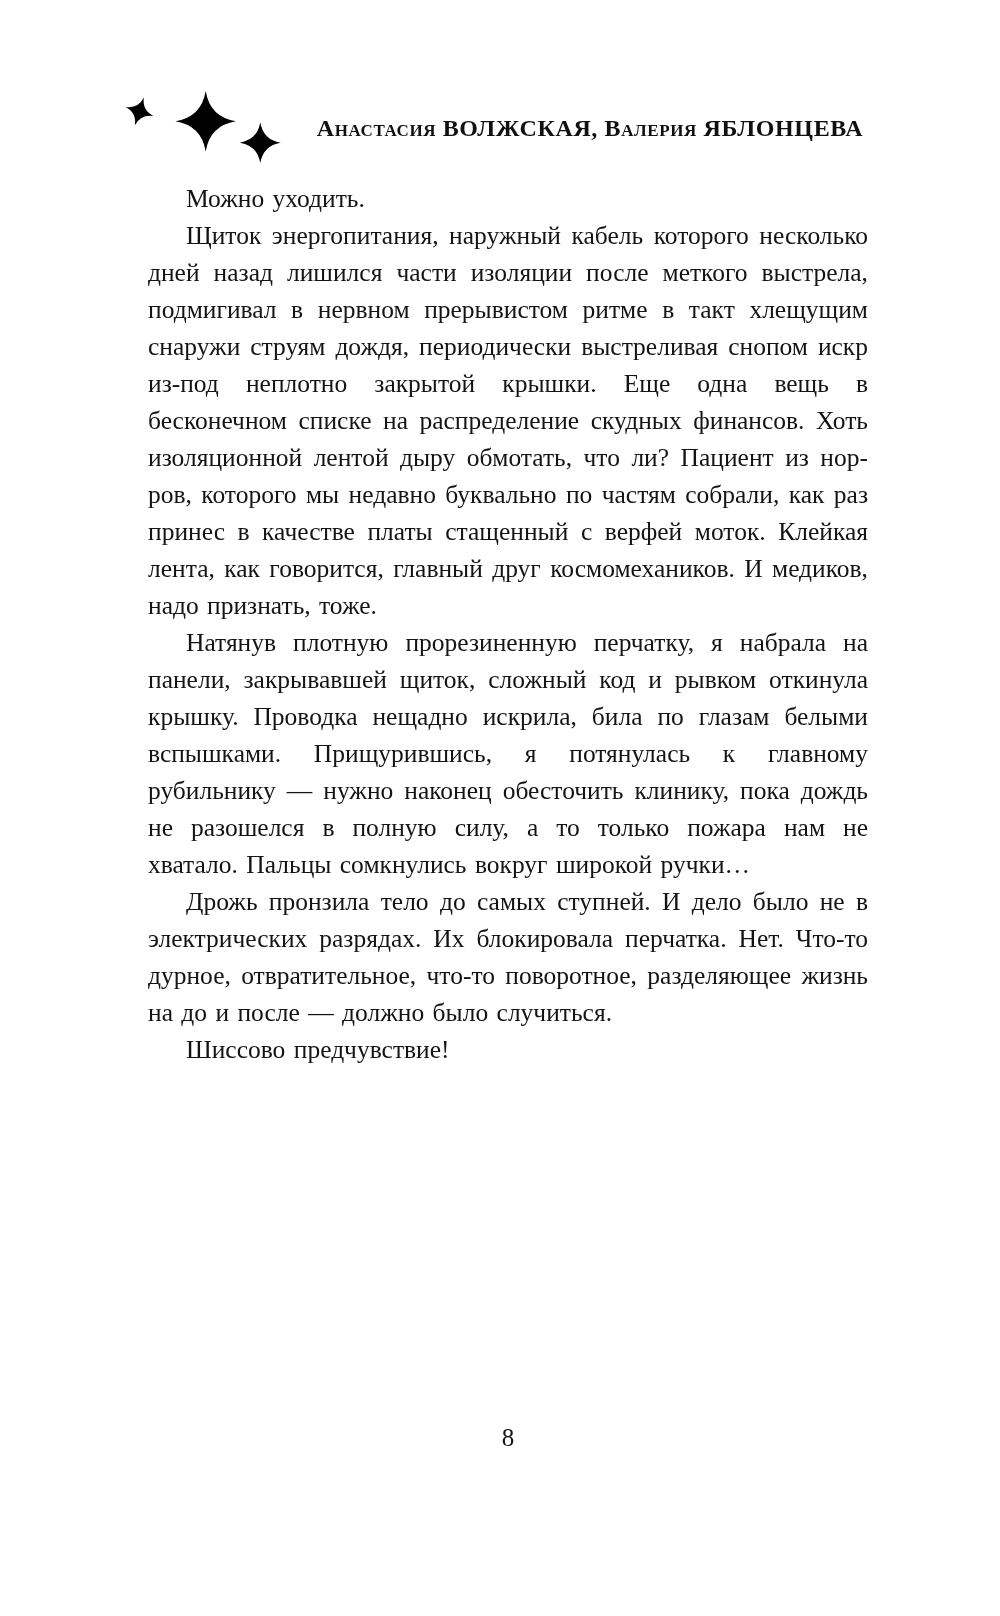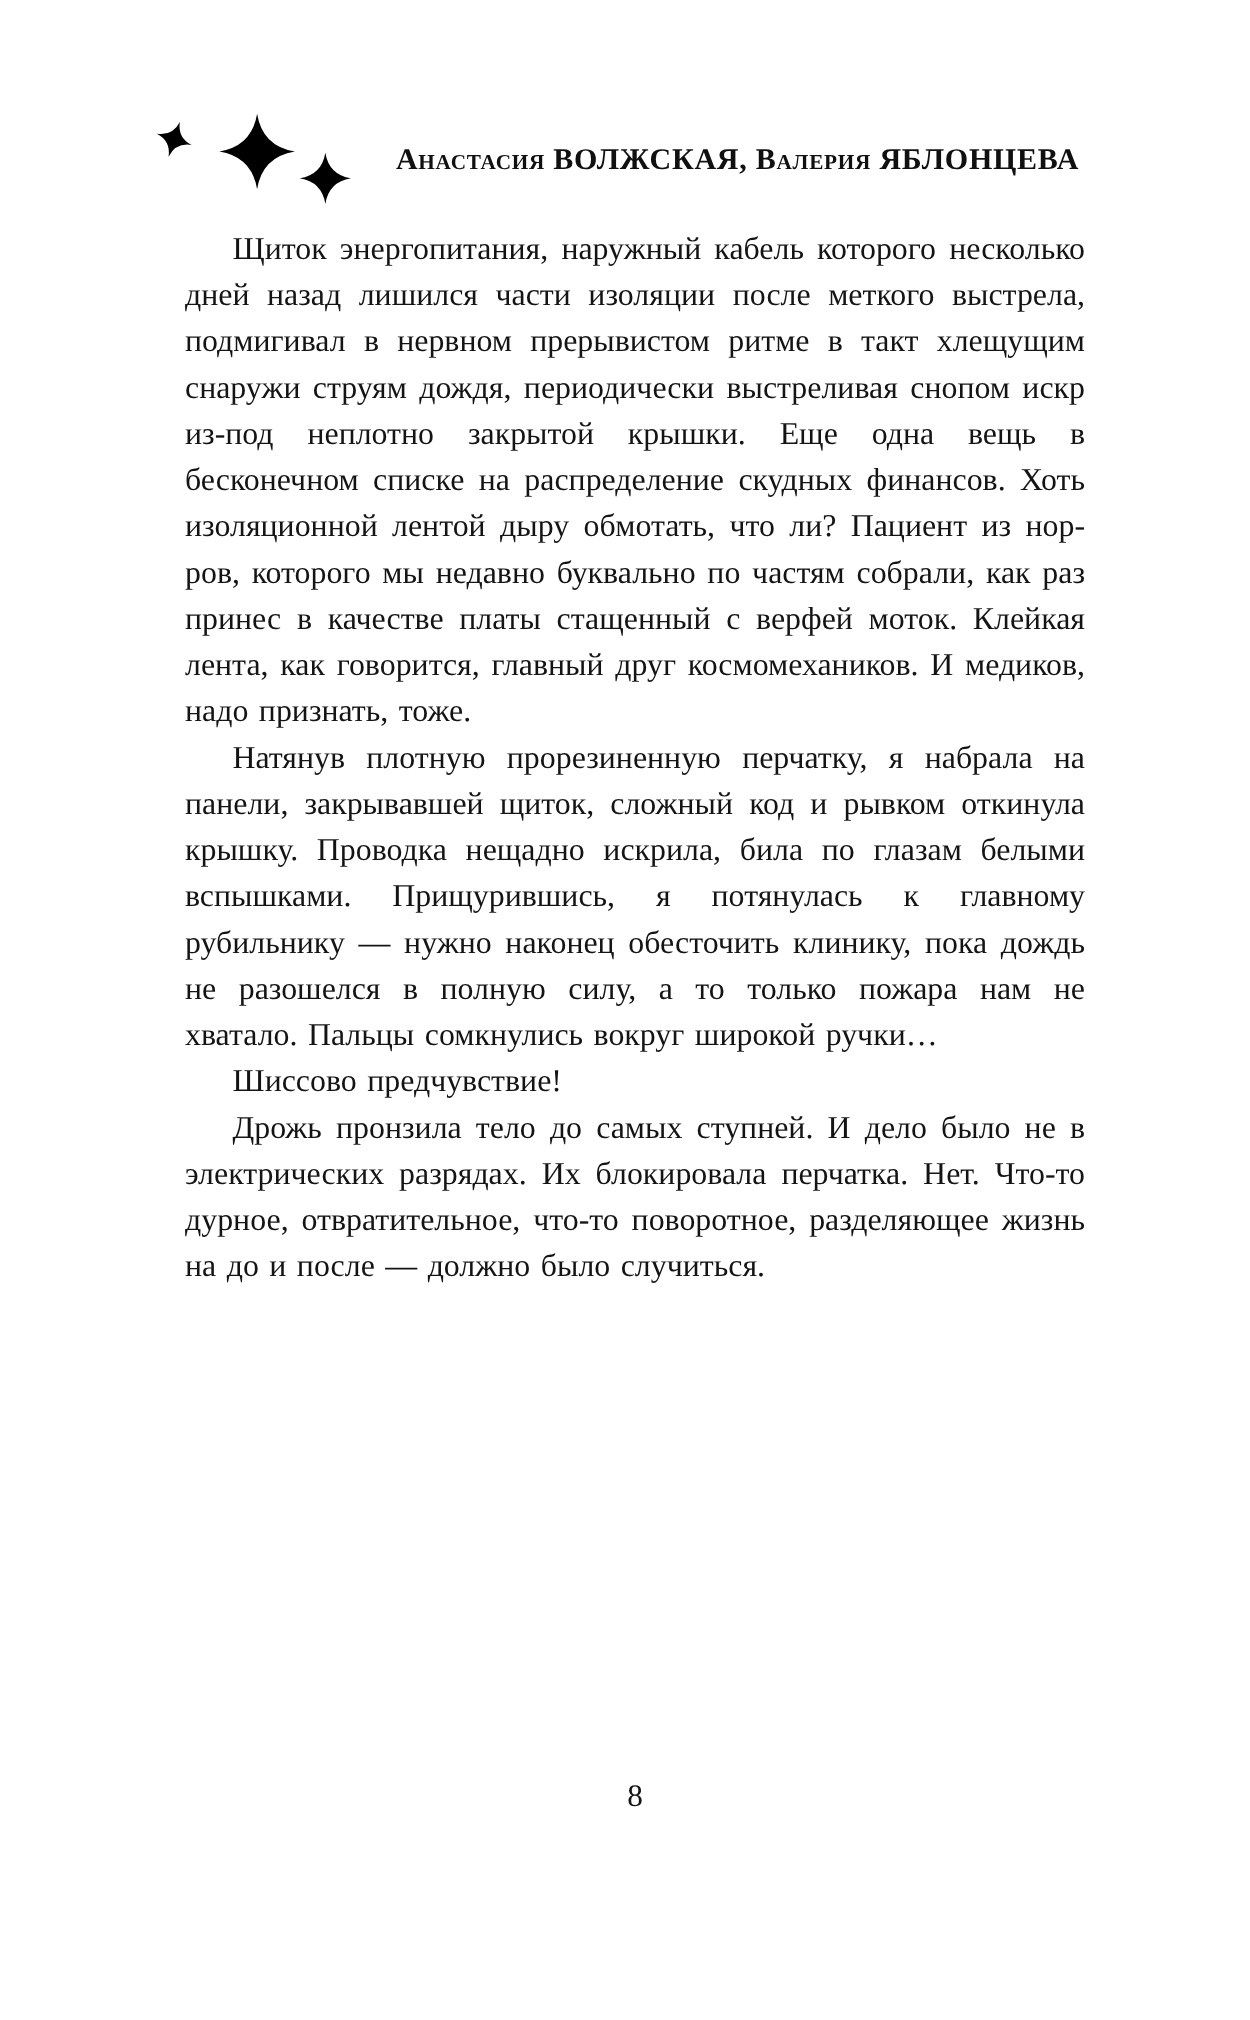--- a/index.html
+++ b/index.html
@@ -83,23 +83,24 @@
           <path d="M50 0 Q57 43 100 50 Q57 57 50 100 Q43 57 0 50 Q43 43 50 0 Z" transform="translate(10,8) rotate(18 15 15) scale(0.30)"></path>
           <path d="M50 0 Q57 43 100 50 Q57 57 50 100 Q43 57 0 50 Q43 43 50 0 Z" transform="translate(62,2) scale(0.62)"></path>
           <path d="M50 0 Q57 43 100 50 Q57 57 50 100 Q43 57 0 50 Q43 43 50 0 Z" transform="translate(128,34) scale(0.42)"></path>
         </g>
       </svg>
     </div>
     <div class="authors">Анастасия ВОЛЖСКАЯ, Валерия ЯБЛОНЦЕВА</div>
   </header>
 
   <main class="body-text">
+    <p>Можно уходить.</p>
     <p>Щиток энергопитания, наружный кабель которого несколько дней назад лишился части изоляции после меткого выстрела, подмигивал в нервном прерывистом ритме в такт хлещущим снаружи струям дождя, периодически выстреливая снопом искр из-под неплотно закрытой крышки. Еще одна вещь в бесконечном списке на распределение скудных финансов. Хоть изоляционной лентой дыру обмотать, что ли? Пациент из нор-ров, которого мы недавно буквально по частям собрали, как раз принес в качестве платы стащенный с верфей моток. Клейкая лента, как говорится, главный друг космомехаников. И медиков, надо признать, тоже.</p>
     <p>Натянув плотную прорезиненную перчатку, я набрала на панели, закрывавшей щиток, сложный код и рывком откинула крышку. Проводка нещадно искрила, била по глазам белыми вспышками. Прищурившись, я потянулась к главному рубильнику — нужно наконец обесточить клинику, пока дождь не разошелся в полную силу, а то только пожара нам не хватало. Пальцы сомкнулись вокруг широкой ручки…</p>
+    <p>Дрожь пронзила тело до самых ступней. И дело было не в электрических разрядах. Их блокировала перчатка. Нет. Что-то дурное, отвратительное, что-то поворотное, разделяющее жизнь на до и после — должно было случиться.</p>
     <p>Шиссово предчувствие!</p>
-    <p>Дрожь пронзила тело до самых ступней. И дело было не в электрических разрядах. Их блокировала перчатка. Нет. Что-то дурное, отвратительное, что-то поворотное, разделяющее жизнь на до и после — должно было случиться.</p>
   </main>
 
   <footer class="page-footer">
     <span>8</span>
   </footer>
 
 </div>
 
 </body></html>

